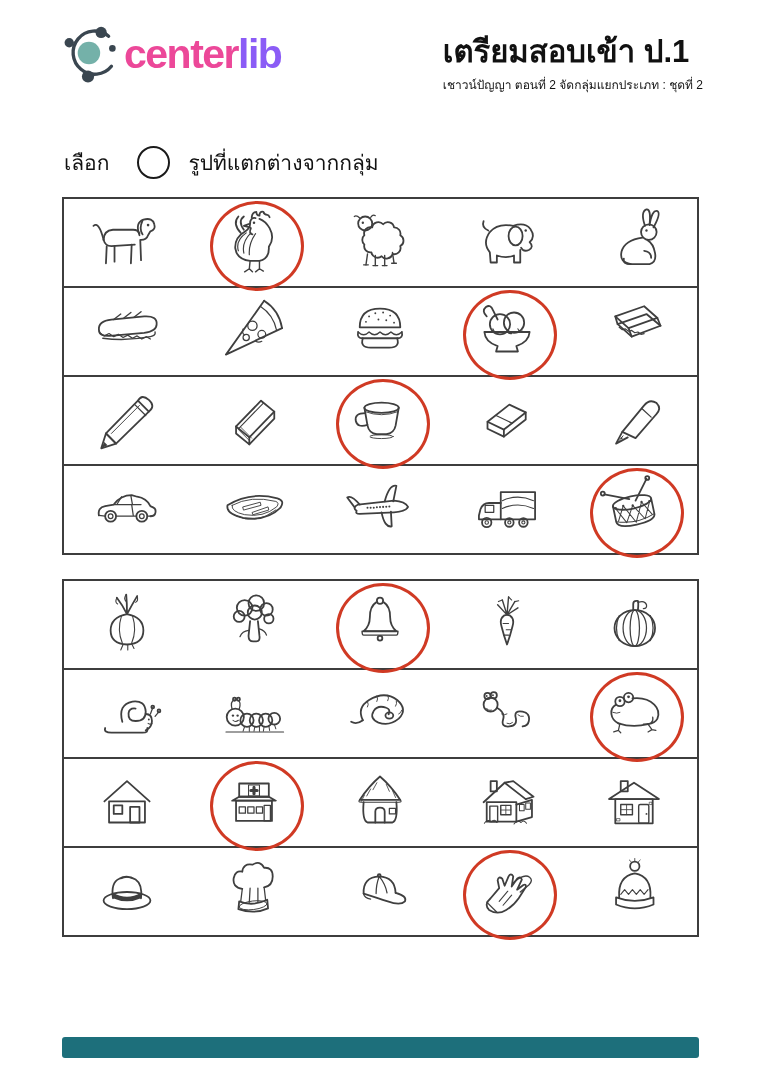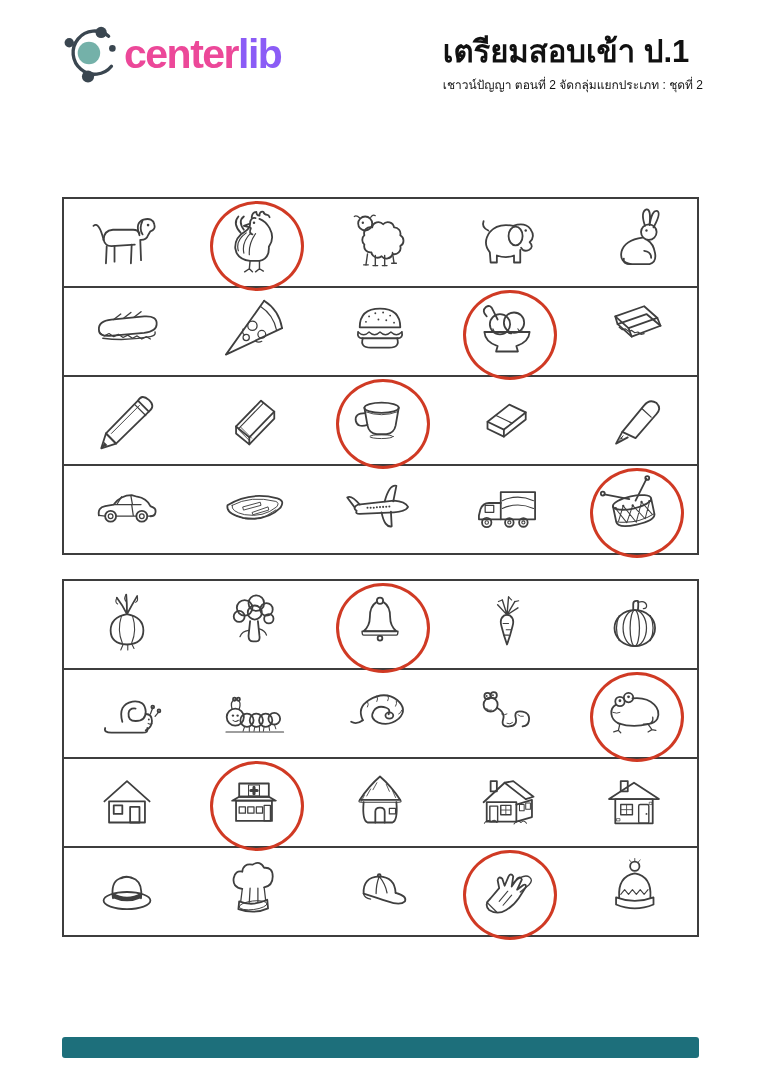--- a/index.html
+++ b/index.html
@@ -56,20 +56,25 @@
       </svg>
     </span>
     <span class="brand"><span class="brand-primary" style="color: #ec4899;">center</span><span class="brand-accent" style="color: #8b5cf6;">lib</span></span>
   </div>
 
   <div class="titleblock">
     <div class="title">เตรียมสอบเข้า ป.1</div>
     <div class="subtitle">เชาวน์ปัญญา ตอนที่ 2 จัดกลุ่มแยกประเภท : ชุดที่ 2</div>
   </div>
 
+  <div class="instruction">
+    <span>เลือก</span>
+    <span class="choice-circle"></span>
+    <span>รูปที่แตกต่างจากกลุ่ม</span>
+  </div>
 
   <div class="ptable ptable-1">
       <div class="prow">
         <div class="pcell">
           <span class="picon"><svg viewBox="0 0 100 100" aria-hidden="true">
               <path d="M20 46 Q14 22 7 28"></path>
               <path d="M20 46 Q20 34 32 33 L58 33 Q64 33 66 38"></path>
               <path d="M66 40 Q60 24 71 20 Q83 17 85 26 Q87 33 80 35 L77 40 Q75 46 68 46"></path>
               <path d="M70 21 Q65 32 70 39"></path>
               <circle cx="77" cy="27" r="1.7" fill="#3f3f3f" stroke="none"></circle>

